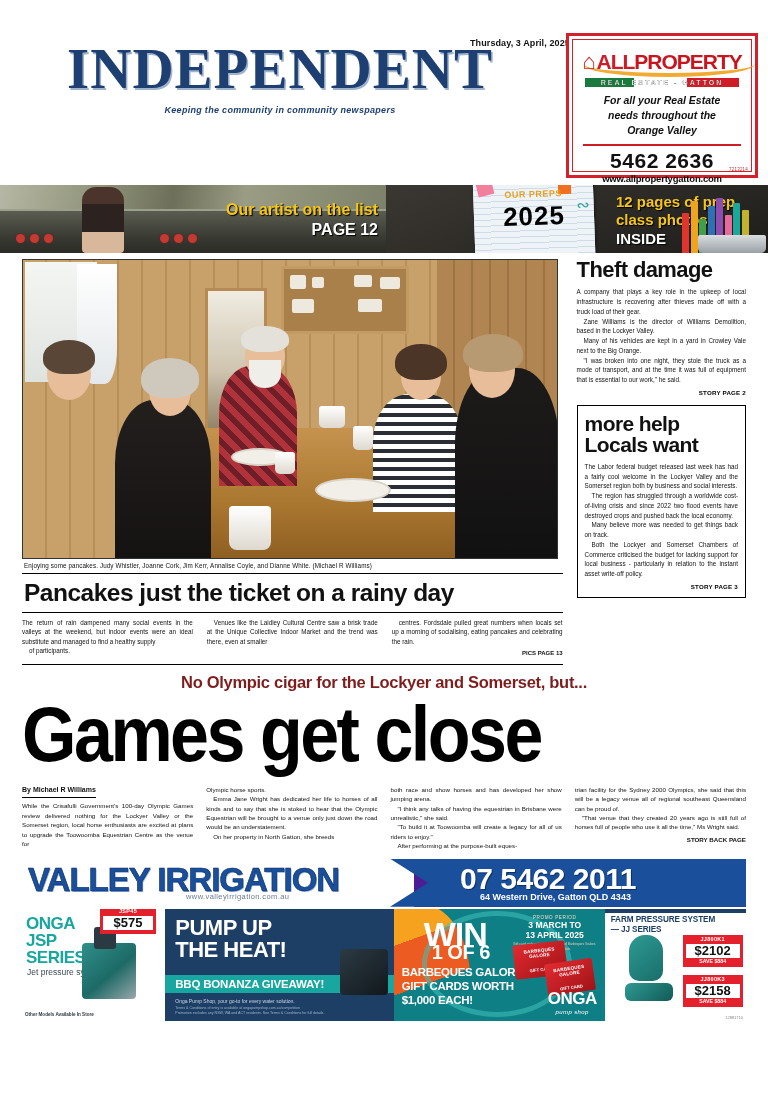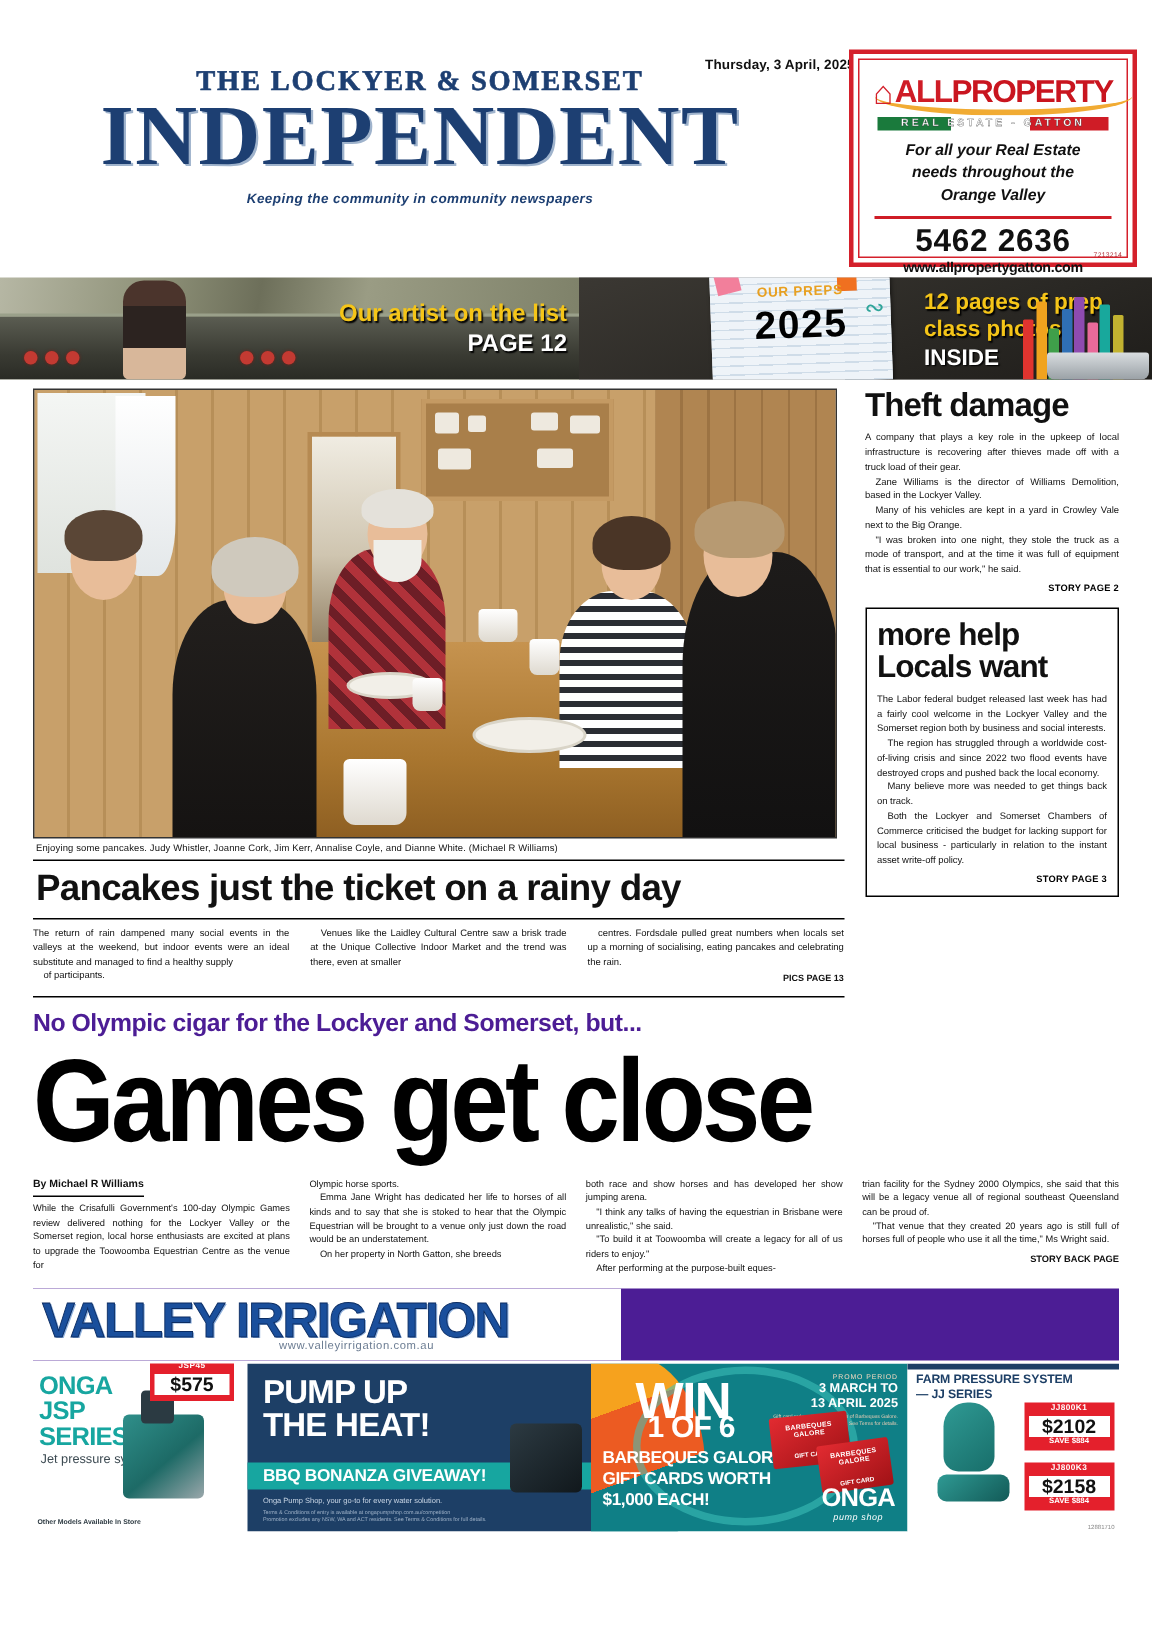--- a/index.html
+++ b/index.html
@@ -159,21 +159,21 @@
   
   .r-head { font-size: 22px; font-weight: bold; color: #111; line-height: 1.02; letter-spacing: -.6px; }
   .r-head.two { font-size: 21px; }
   .r-body { font-size: 6.3px; line-height: 1.55; text-align: justify; color: #111; margin-top: 6px; }
   .r-body p + p { text-indent: 7px; }
   .r-story { text-align: right; font-weight: bold; font-size: 6.2px; margin-top: 4px; letter-spacing: .2px; }
   .boxed { border: 1.5px solid #000; padding: 7px 7px 7px 7px; margin-top: 9px; }
 
   
   .games { padding: 8px 22px 0 22px; }
-  .kicker { font-size: 16.5px; font-weight: bold; color: #4c1d95; letter-spacing: -.3px; }
+  .kicker { font-size: 16.5px; font-weight: bold; color: #7f1d1d; letter-spacing: -.3px; text-align: center; }
   .mega-head {
     font-family: "Liberation Sans", sans-serif;
     font-size: 70px; font-weight: bold; letter-spacing: -2.5px;
     line-height: .92; color: #000; margin-top: 6px;
     transform: scaleY(1.12); transform-origin: left top;
   }
   .byline { font-size: 7px; font-weight: bold; color: #111; border-bottom: 1px solid #000; padding-bottom: 2px; margin-bottom: 3px; display:inline-block; }
   .games-cols {
     margin-top: 22px; column-count: 4; column-gap: 13px;
     font-size: 6.2px; line-height: 1.52; text-align: justify; color: #111;
@@ -217,21 +217,21 @@
   .bbq-band { position:absolute; left: 0; bottom: 28px; width: 100%; background: #17a6a0; color: #fff; font-size: 11.5px; font-weight: 900; padding: 3px 10px; letter-spacing: -.2px; }
   .onga-fine { position:absolute; left: 10px; bottom: 4px; font-size: 5px; color: #c9d6e6; line-height: 1.5; }
   .onga-fine .f2 { font-size: 3.6px; color:#9fb2c8; }
   .onga-c { width: 218px; position: relative; background: #0f7f86; overflow:hidden; }
   .flame { position:absolute; left:-10px; top:-6px; width: 86px; height: 124px;
     background: linear-gradient(160deg,#f6a21e 0 30%, #ec5b22 30% 62%, #0f7f86 62%); border-radius: 0 60% 40% 0; }
   .win { position:absolute; left: 30px; top: 6px; font-size: 34px; font-weight: 900; color: #fff; letter-spacing: -1px; }
   .oneof6 { position:absolute; left: 38px; top: 32px; font-size: 20px; font-weight: 900; color: #fff; letter-spacing: -.5px; }
   .bbq-gal { position:absolute; left: 8px; top: 56px; font-size: 11.5px; font-weight: 900; color: #fff; line-height: 1.22; letter-spacing: -.3px; }
   .ring { position:absolute; left: 28px; top: 2px; width: 150px; height: 106px; border: 5px solid #3fc3bc; border-radius: 50%; opacity: .55; }
-  .promo-period { position:absolute; right: 6px; top: 6px; width: 88px; text-align:right; color:#fff; }
+  .promo-period { position:absolute; right: 6px; top: 6px; width: 88px; text-align:center; color:#fff; }
   .pp-lbl { font-size: 4.6px; letter-spacing: .6px; color:#f3d9c0; }
   .pp-dates { font-size: 8.5px; font-weight: 900; line-height: 1.2; }
   .pp-fine { font-size: 3.4px; color:#e9cdb5; line-height: 1.45; margin-top: 2px; }
   .gcard { position:absolute; background: linear-gradient(150deg,#e22b31,#a01216); border-radius: 2px; color:#fff; }
   .gc-t { font-size: 4.6px; font-weight: 900; text-align:center; margin-top: 5px; letter-spacing:.2px; }
   .gc-b { font-size: 4.2px; font-weight: bold; text-align:center; margin-top: 9px; }
   .onga-logo { position:absolute; right: 8px; bottom: 6px; text-align:center; color:#fff; }
   .ol-name { font-size: 17px; font-weight: 900; letter-spacing: -.5px; }
   .ol-sub { font-size: 6px; font-style: italic; letter-spacing: .4px; }
   .onga-d { width: 146px; position: relative; background: #fff; }
@@ -242,21 +242,20 @@
   .onga-top-strip { position:absolute; left:0; top:0; right:0; height: 4px; background:#1d3f66; }
 </style>
 </head>
 <body>
 
 <div class="page">
 
   <div class="masthead">
     <div class="date-line">Thursday, 3 April, 2025</div>
     <div class="mast-title-wrap">
-      <div class="mast-small">THE LOCKYER &amp; SOMERSET</div>
       <div class="mast-big">INDEPENDENT</div>
       <div class="mast-tag">Keeping the community in community newspapers</div>
     </div>
 
     <div class="prop-ad">
       <div class="prop-inner">
         <div class="ap-logo">
           <div class="ap-swoosh"></div>
           <span class="ap-house">⌂</span>
           <span class="ap-all">ALL</span>
@@ -424,20 +423,24 @@
       <p>"That venue that they created 20 years ago is still full of horses full of people who use it all the time," Ms Wright said.</p>
       <div class="back-ref">STORY BACK PAGE</div>
     </div>
   </div>
 
   <div class="vi-banner">
     <div class="vi-left">
       <div class="vi-name">VALLEY IRRIGATION</div>
       <div class="vi-url">www.valleyirrigation.com.au</div>
     </div>
+    <div class="vi-right">
+      <div class="vi-phone">07 5462 2011</div>
+      <div class="vi-addr">64 Western Drive, Gatton QLD 4343</div>
+    </div>
   </div>
 
   <div class="onga">
 
     <div class="onga-a">
       <div class="onga-word">
         <span>ONGA</span>
         <span>JSP</span>
         <span>SERIES</span>
       </div>

